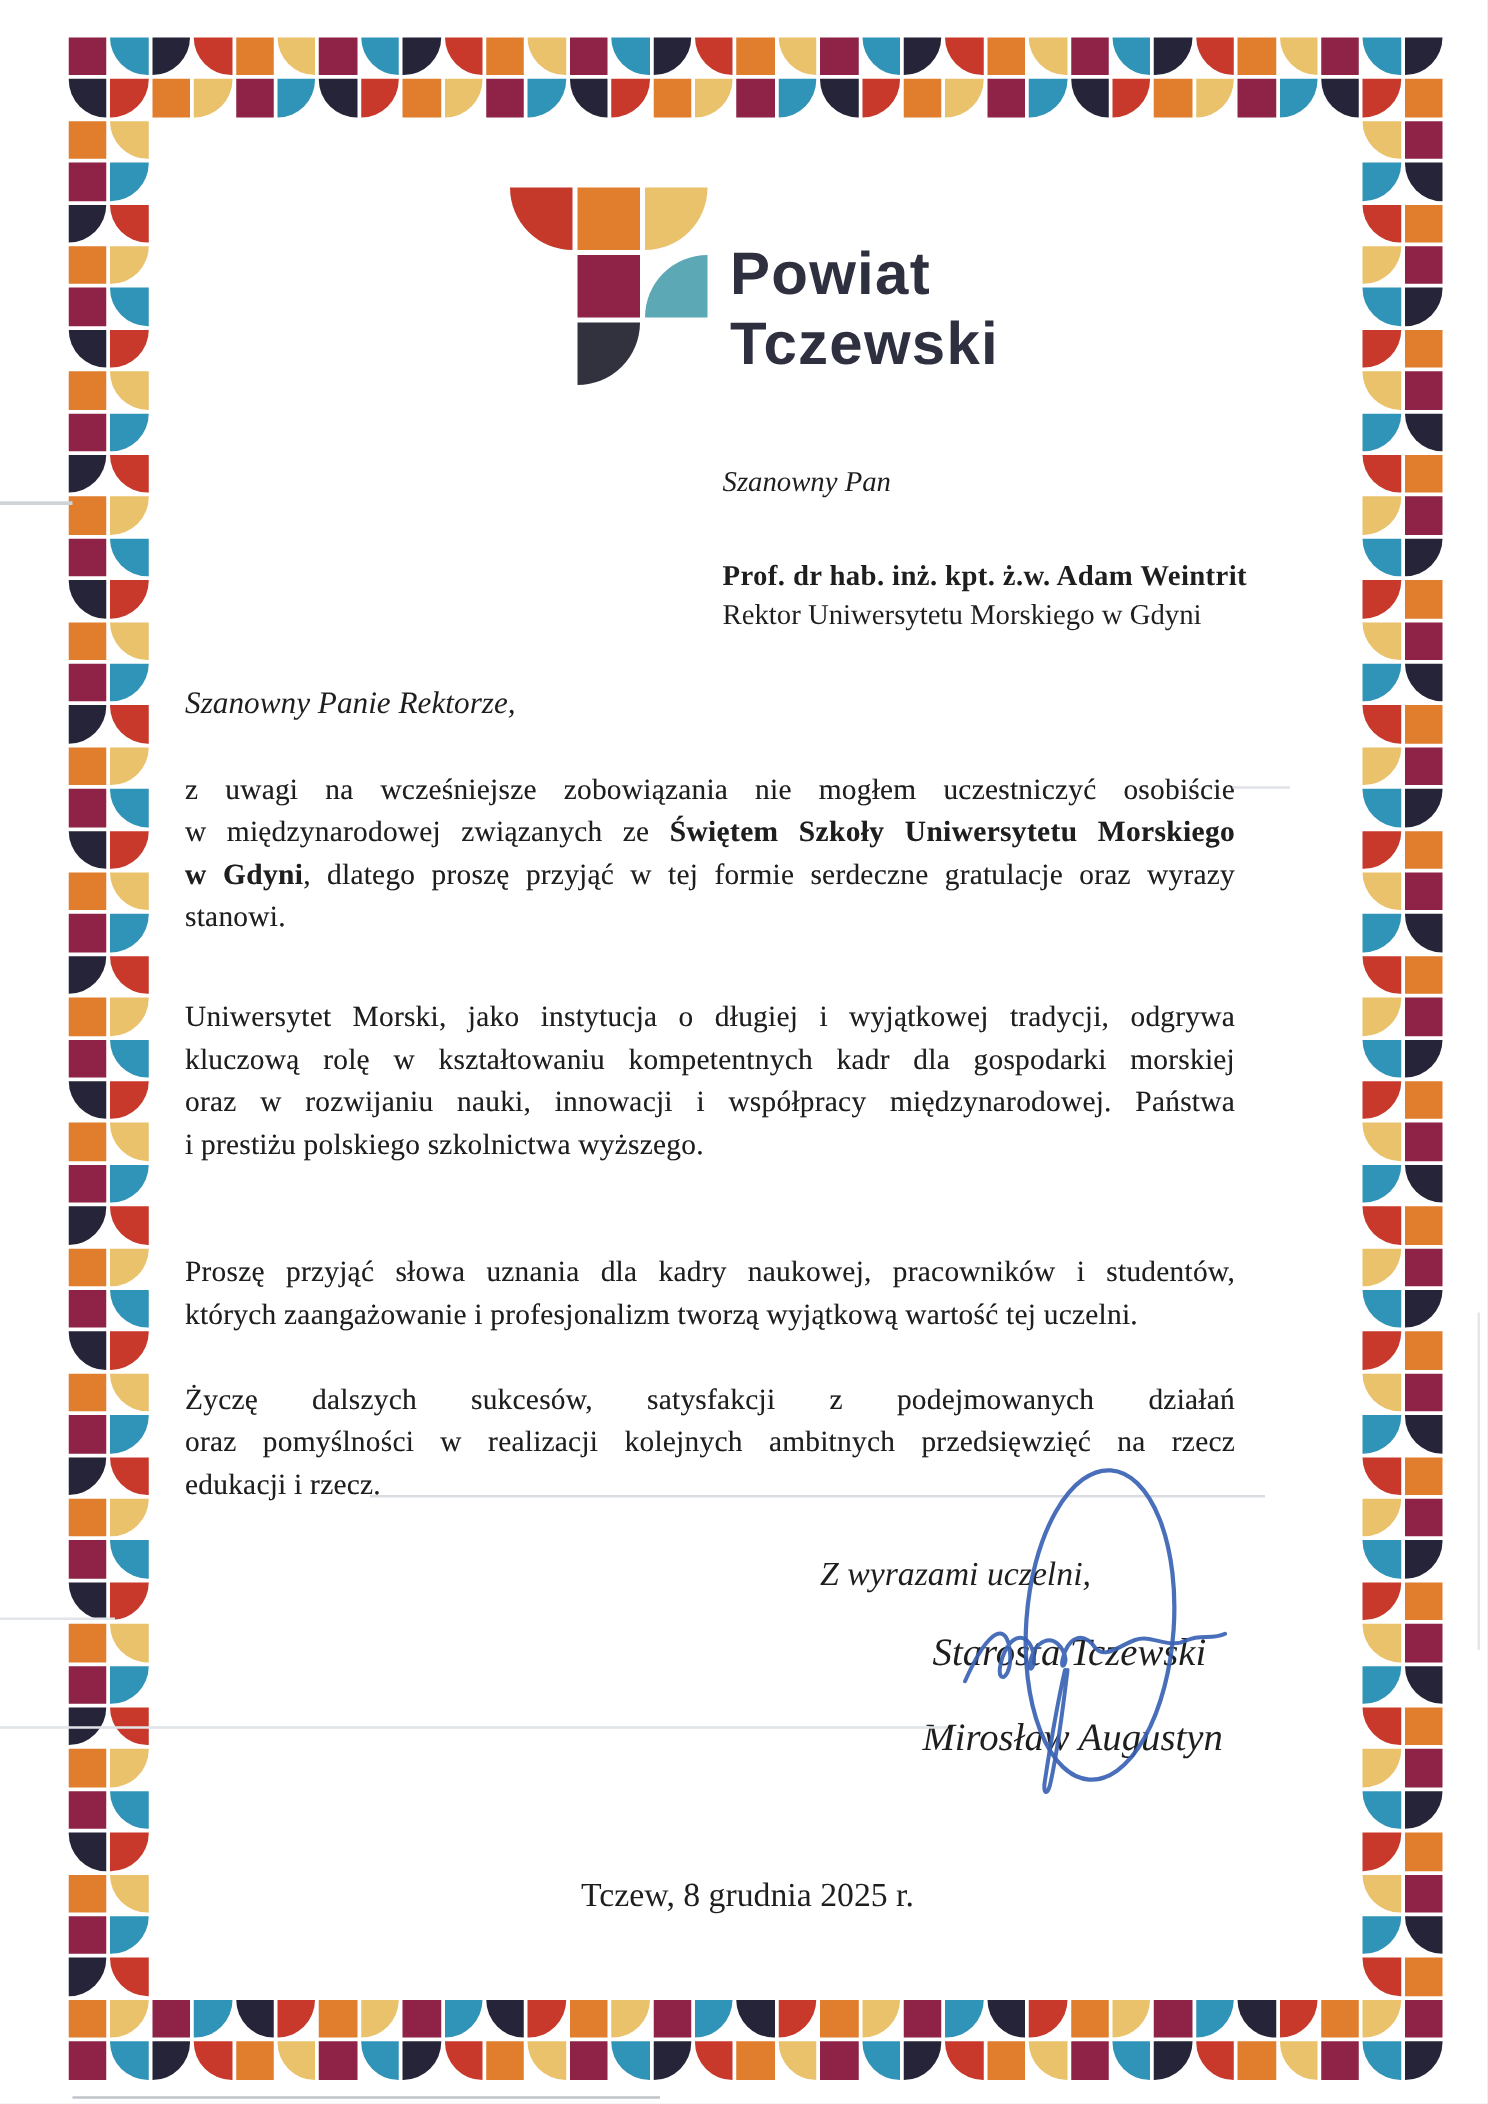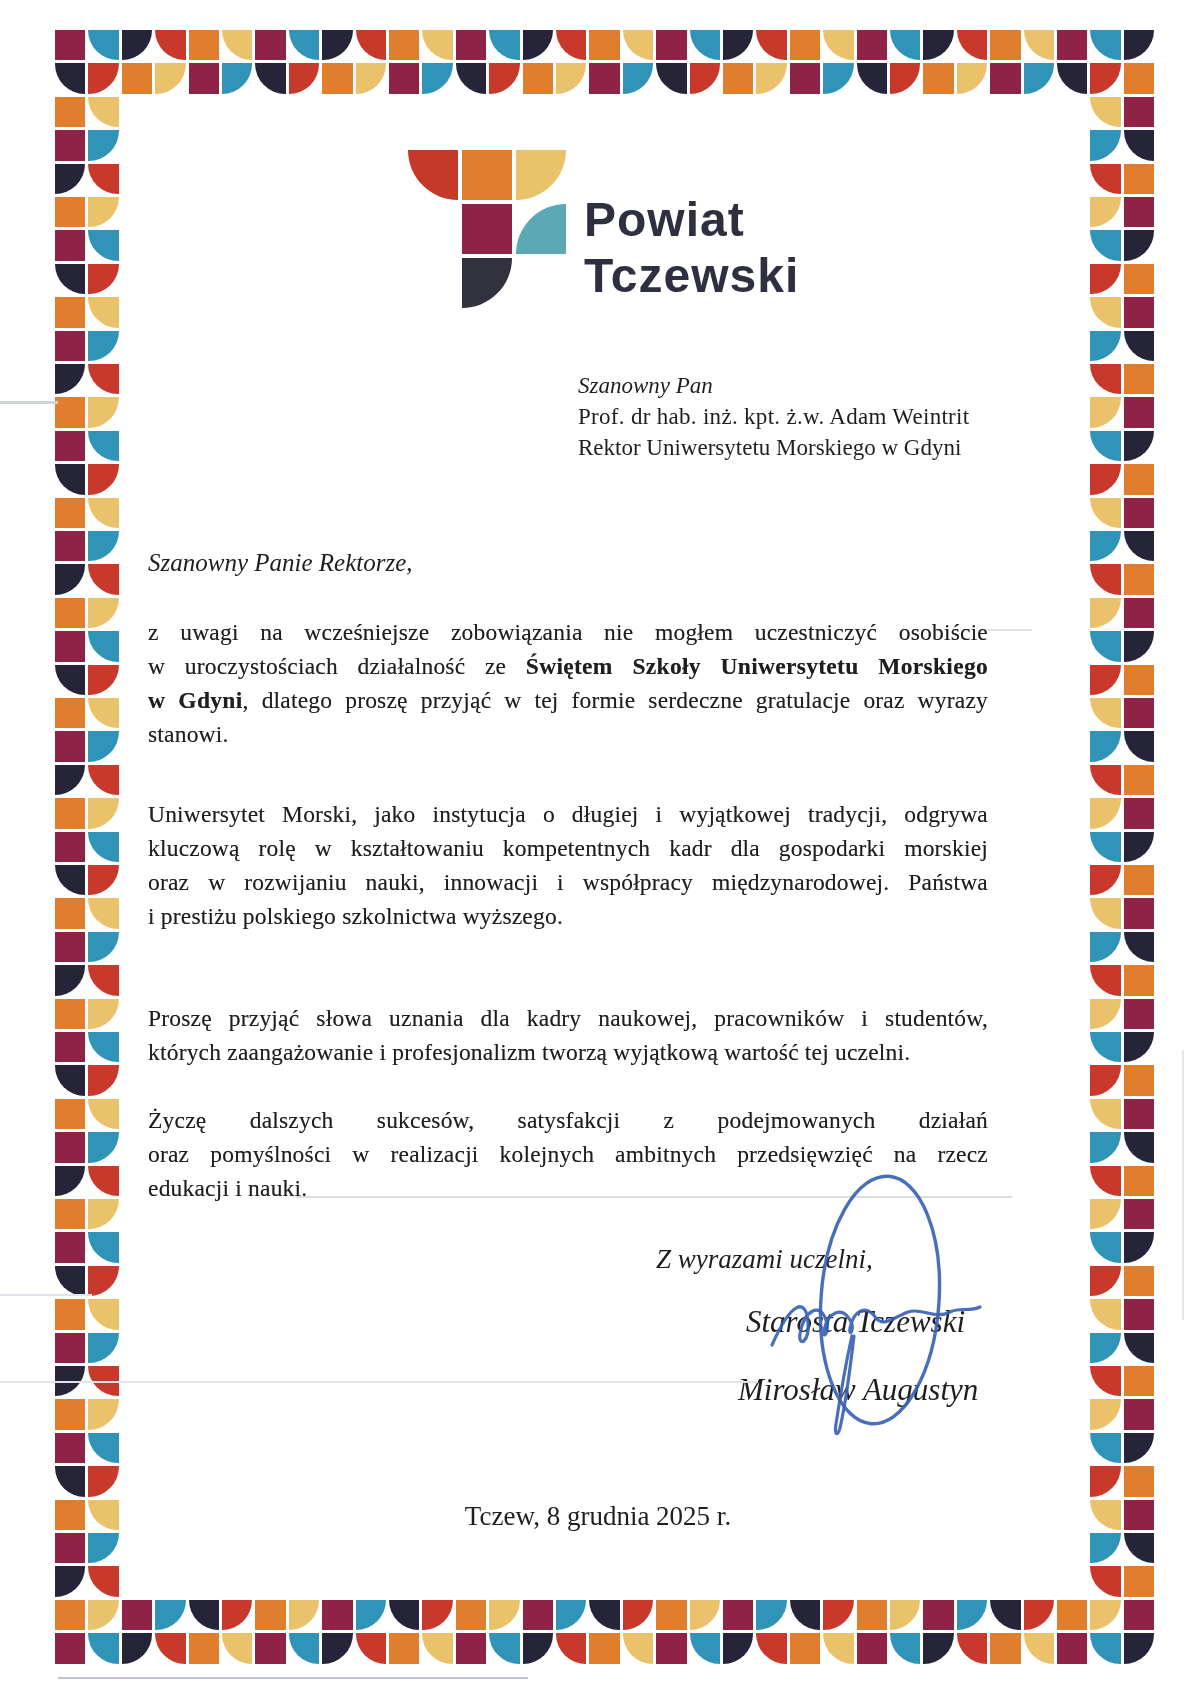--- a/index.html
+++ b/index.html
@@ -23,21 +23,21 @@
   #logo{position:absolute;left:408px;top:148px;}
   #logo-mark{position:absolute;left:0;top:2px;width:164px;height:160px;}
   #logo-title{
     position:absolute;left:176px;top:44px;width:320px;
     font-family:"Liberation Sans","DejaVu Sans",sans-serif;
     font-weight:700;font-size:48px;line-height:56px;letter-spacing:1px;
   }
   
   #recipient{position:absolute;left:578px;top:370px;font-size:23px;line-height:31px;}
   #recipient .ital{font-style:italic;}
-  #recipient .bold{font-weight:normal;letter-spacing:.3px;}
+  #recipient .bold{font-weight:bold;letter-spacing:.3px;margin-top:44px;}
   
   #greeting{position:absolute;left:148px;top:549px;font-size:25px;font-style:italic;}
   
   .para{position:absolute;left:148px;width:840px;font-size:23.5px;line-height:34px;
         letter-spacing:.2px;text-shadow:0 0 .4px rgba(20,20,20,.45);}
   .bline{text-align:justify;text-align-last:justify;white-space:normal;}
   .bline.last{text-align-last:left;}
   .bline b{letter-spacing:.3px;}
   
   .closing-line{position:absolute;font-style:italic;white-space:nowrap;}
@@ -395,38 +395,38 @@
   <div id="recipient">
     <div class="ital">Szanowny Pan</div>
     <div class="bold">Prof. dr hab. inż. kpt. ż.w. Adam Weintrit</div>
     <div>Rektor Uniwersytetu Morskiego w Gdyni</div>
   </div>
 
   <div id="greeting">Szanowny Panie Rektorze,</div>
 
   <div class="para" style="top:615px">
       <div class="bline"><span>z uwagi na wcześniejsze zobowiązania nie mogłem uczestniczyć osobiście</span></div>
-      <div class="bline"><span>w uroczystościach działalność ze </span><b>Świętem Szkoły Uniwersytetu Morskiego</b></div>
+      <div class="bline"><span>w międzynarodowej związanych ze </span><b>Świętem Szkoły Uniwersytetu Morskiego</b></div>
       <div class="bline"><b>w Gdyni</b><span>, dlatego proszę przyjąć w tej formie serdeczne gratulacje oraz wyrazy</span></div>
       <div class="bline last"><span>stanowi.</span></div>
     </div>
   <div class="para" style="top:797px">
       <div class="bline"><span>Uniwersytet Morski, jako instytucja o długiej i wyjątkowej tradycji, odgrywa</span></div>
       <div class="bline"><span>kluczową rolę w kształtowaniu kompetentnych kadr dla gospodarki morskiej</span></div>
       <div class="bline"><span>oraz w rozwijaniu nauki, innowacji i współpracy międzynarodowej. Państwa</span></div>
       <div class="bline last"><span>i prestiżu polskiego szkolnictwa wyższego.</span></div>
     </div>
   <div class="para" style="top:1001px">
       <div class="bline"><span>Proszę przyjąć słowa uznania dla kadry naukowej, pracowników i studentów,</span></div>
       <div class="bline last"><span>których zaangażowanie i profesjonalizm tworzą wyjątkową wartość tej uczelni.</span></div>
     </div>
   <div class="para" style="top:1103px">
       <div class="bline"><span>Życzę dalszych sukcesów, satysfakcji z podejmowanych działań</span></div>
       <div class="bline"><span>oraz pomyślności w realizacji kolejnych ambitnych przedsięwzięć na rzecz</span></div>
-      <div class="bline last"><span>edukacji i nauki.</span></div>
+      <div class="bline last"><span>edukacji i rzecz.</span></div>
     </div>
 
   <div class="closing-line" id="closing-regards">Z wyrazami uczelni,</div>
   <div class="closing-line" id="closing-position">Starosta Tczewski</div>
   <div class="closing-line" id="closing-name">Mirosław Augustyn</div>
 
   <svg id="signature" viewBox="0 0 230 300" fill="none">
     <ellipse id="sig-loop" cx="118" cy="160" rx="59" ry="124" transform="rotate(4 118 160)" stroke-width="3.4" stroke-linecap="round" stroke="#3b63b4" opacity="0.92"></ellipse>
     <path id="sig-scribble" stroke-width="3.2" stroke-linecap="round" stroke-linejoin="round" d="M 10,205 C 30,160 44,158 46,182 C 48,202 36,208 38,194 C 42,170 58,162 64,180
          C 68,194 60,200 62,190 C 66,172 80,166 88,180 C 94,190 86,198 88,188

